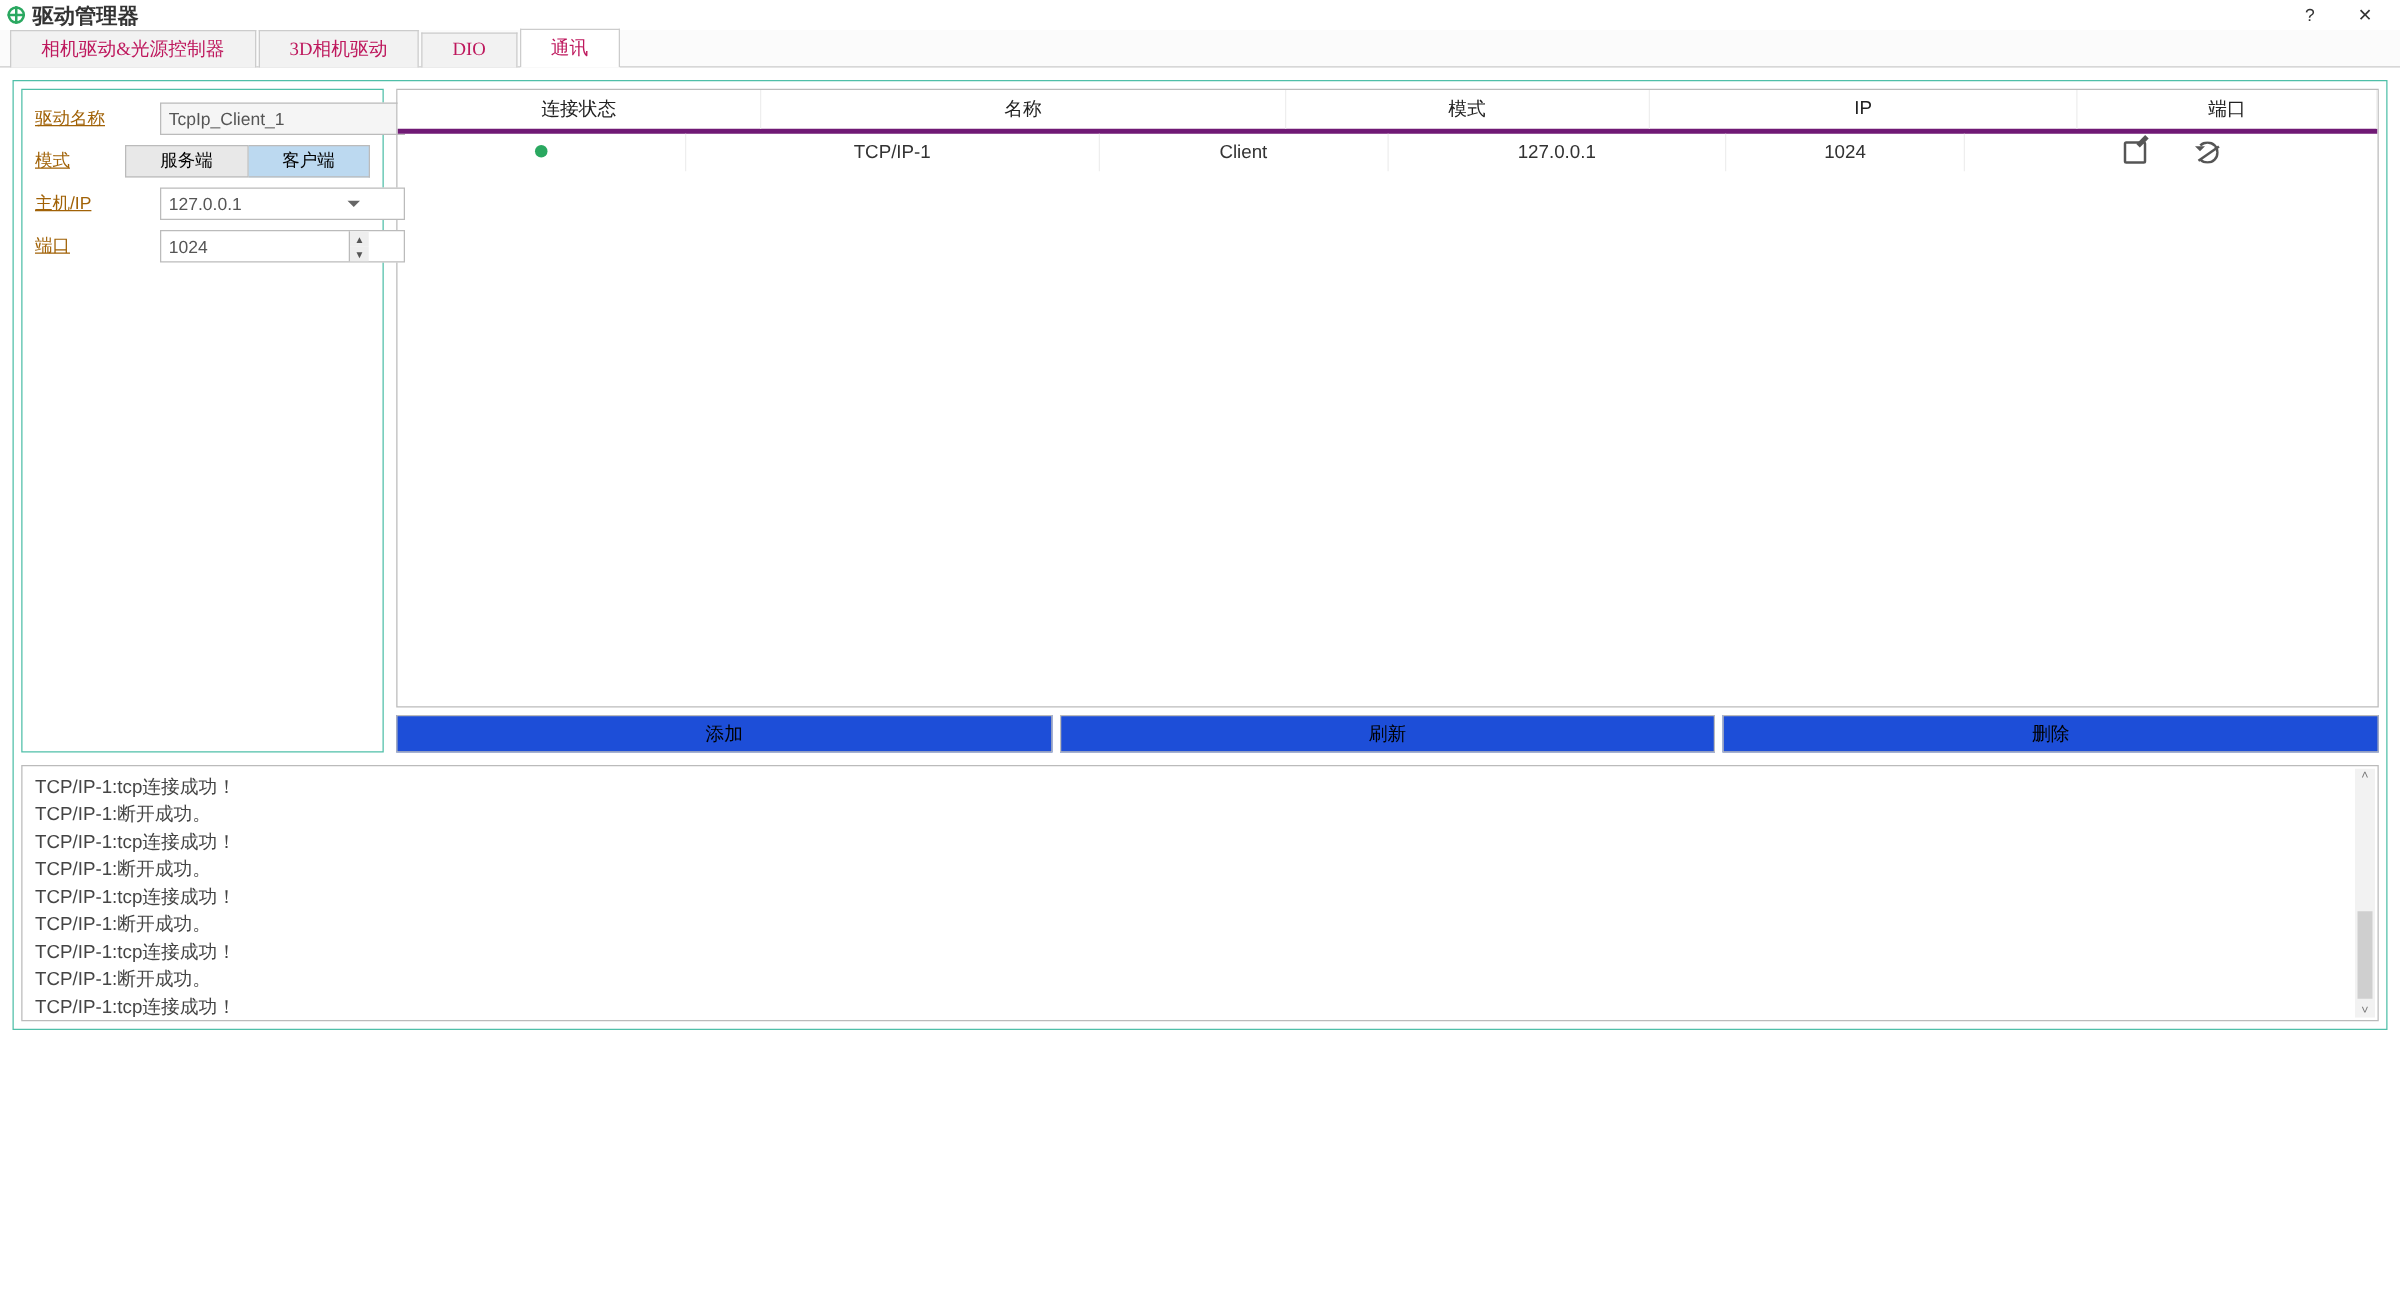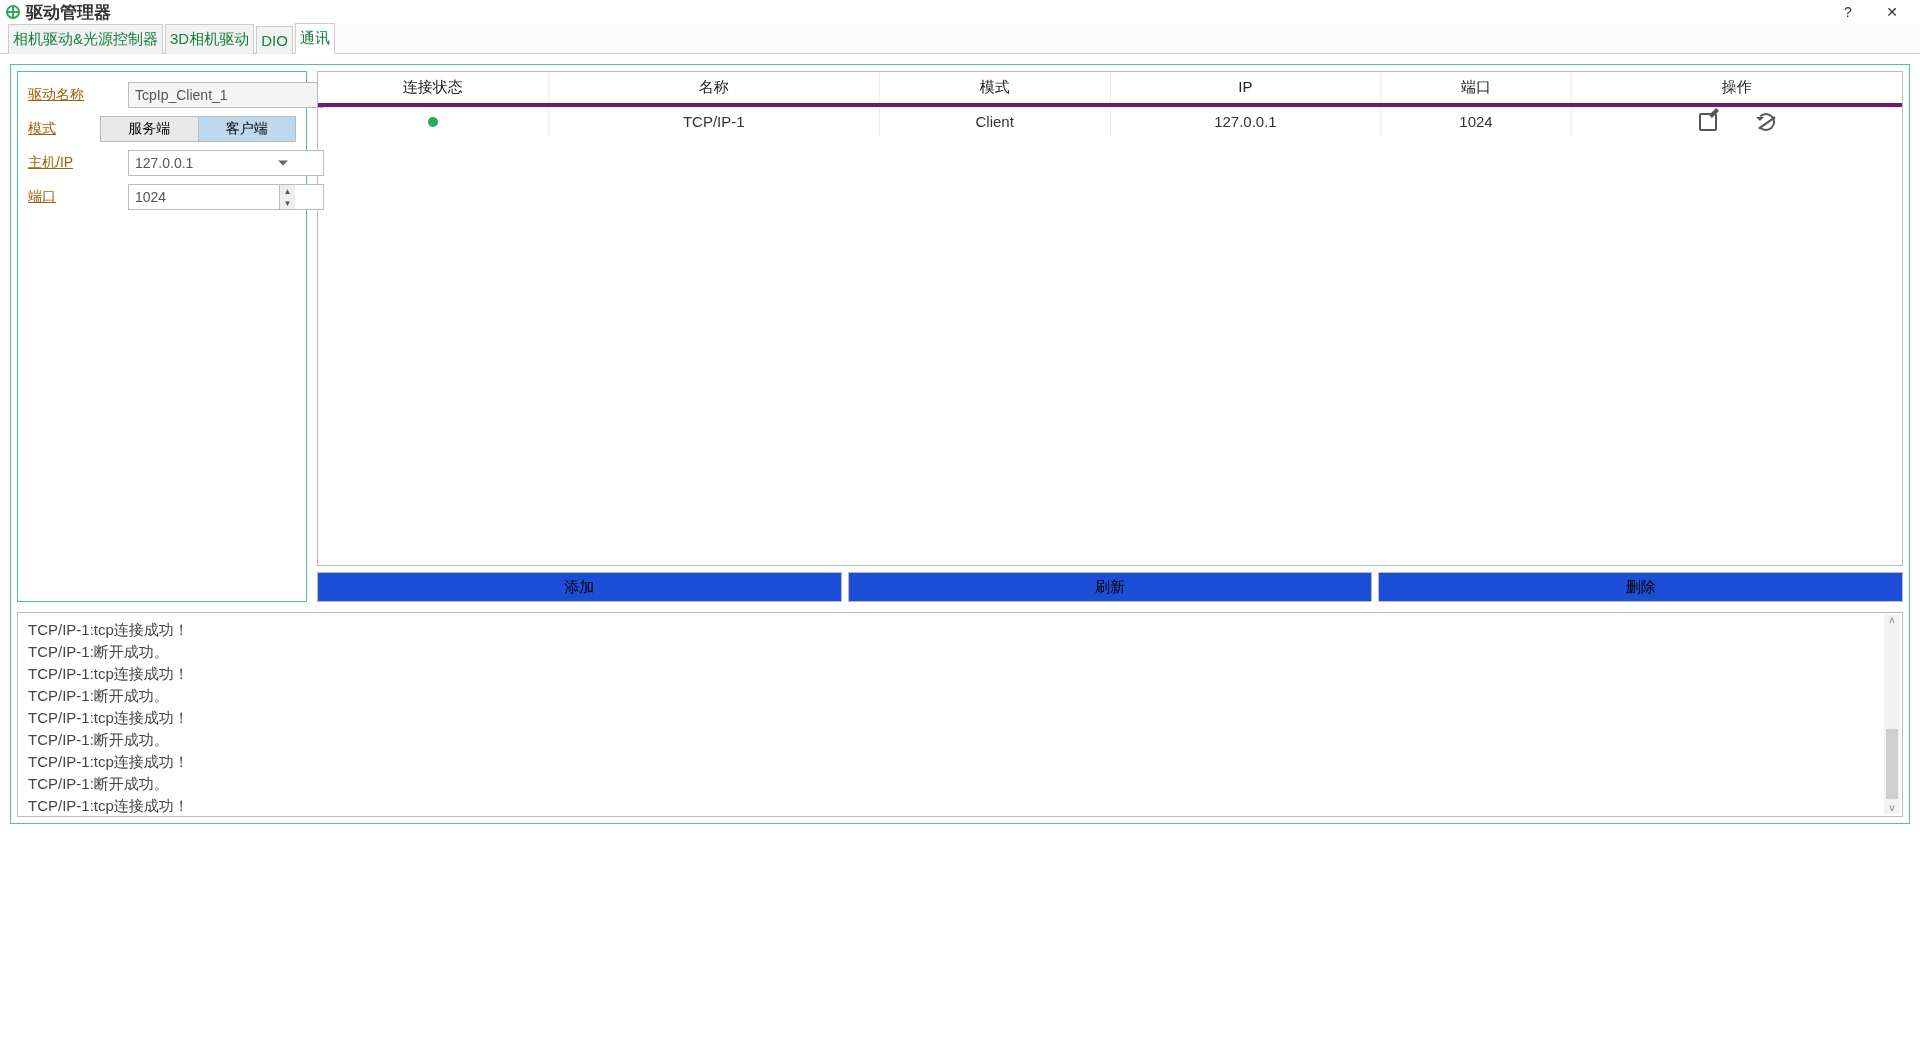--- a/index.html
+++ b/index.html
@@ -20,24 +20,24 @@
 .titlebar .app-icon::after  { top: 50%; left: -2px; right: -2px; height: 2px; transform: translateY(-50%); }
 .titlebar .title { font-size: 17px; color: #333; font-weight: bold; }
 .titlebar .spacer { flex: 1; }
 .titlebar .win-btn { width: 44px; text-align: center; font-size: 14px; color: #333; cursor: default; }
 
 .tabbar {
   display: flex; align-items: flex-end; height: 30px;
   border-bottom: 1px solid #ccc; padding-left: 8px; background: #fbfbfb;
 }
 .tab {
-  padding: 5px 4px; font-size: 15px; color: #15803d;
+  padding: 5px 24px; font-size: 15px; color: #be185d;
   border: 1px solid #ccc; border-bottom: none;
   background: #f2f2f2; margin-right: 2px; cursor: default;
-  position: relative; top: 1px;
+  position: relative; top: 1px; font-family: Liberation Serif, serif;
 }
 .tab.active { background: #fff; border-bottom: 1px solid #fff; }
 
 .outer-frame {
   margin: 10px; border: 1px solid #4fbfa8; padding: 6px; height: 760px;
   display: flex; flex-direction: column;
 }
 .top-row { display: flex; gap: 10px; flex: 1; min-height: 0; }
 
 .sidebar {
@@ -210,21 +210,20 @@
     </div>
 
     <div class="table-panel">
       <div class="grid">
         <div class="grid-head">
           <div class="cell c-status">连接状态</div>
           <div class="cell c-name">名称</div>
           <div class="cell c-mode">模式</div>
           <div class="cell c-ip">IP</div>
           <div class="cell c-port">端口</div>
-          <div class="cell c-ops">操作</div>
         </div>
         <div class="grid-row">
           <div class="cell c-status"><span class="dot"></span></div>
           <div class="cell c-name">TCP/IP-1</div>
           <div class="cell c-mode">Client</div>
           <div class="cell c-ip">127.0.0.1</div>
           <div class="cell c-port">1024</div>
           <div class="cell c-ops">
             <span class="op-edit"></span>
             <span class="op-refresh slashed" style="position:relative"></span>

